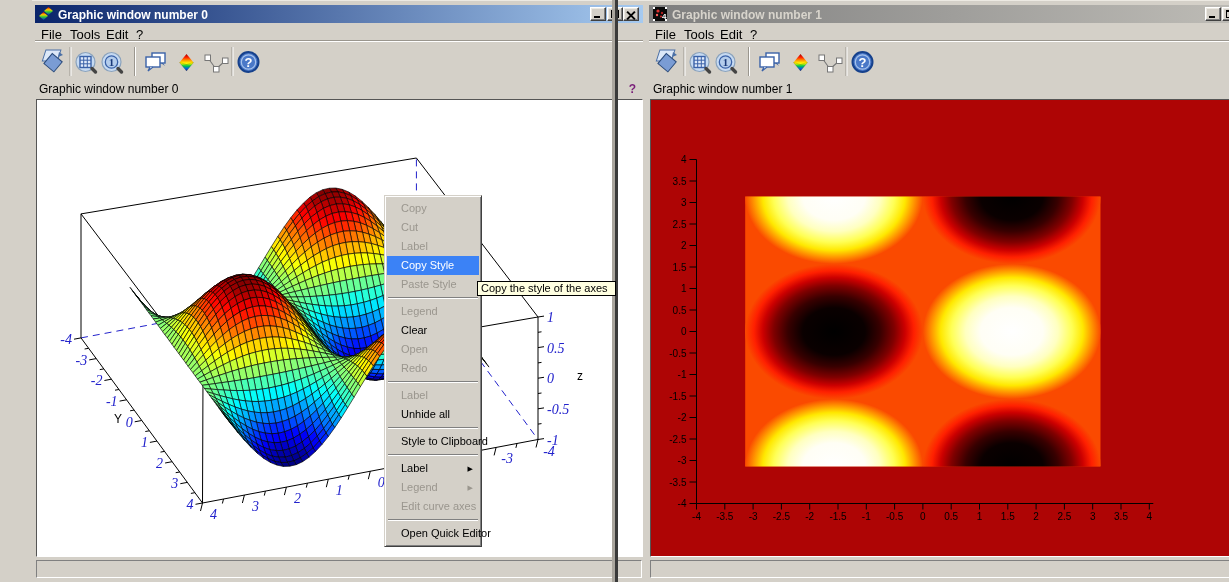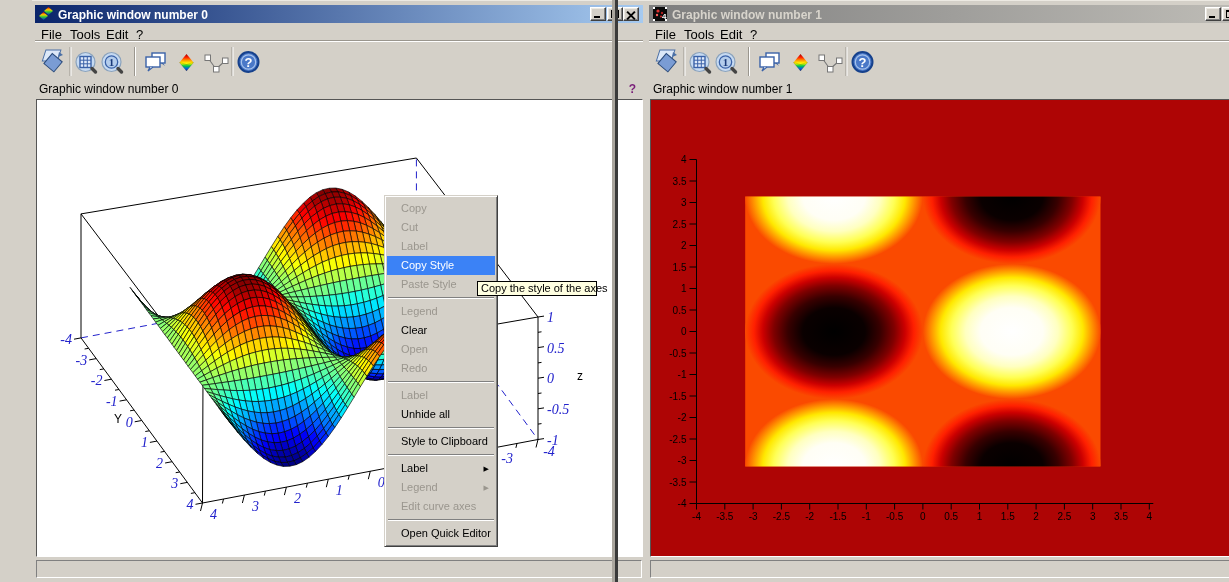--- a/index.html
+++ b/index.html
@@ -18,29 +18,29 @@
  box-shadow:0 1px 0 #fff}
 .mbar span{position:absolute;top:4px;font-size:13px;color:#000}
 .tools{position:absolute;left:3px;top:42px;width:240px;height:37px}
 .ibar{position:absolute;left:7px;top:81px;right:7px;height:14px;font-size:12px;color:#000}
 .qm{position:absolute;right:3px;top:0;color:#7a1f7a;font-weight:bold;font-size:12px}
 .cv{position:absolute;left:4px;top:98px;right:3px;height:458px;
  border:1px solid;border-color:#555 #fff #fff #555}
 .sbar{position:absolute;left:4px;top:559px;right:4px;height:18px;
  border:1px solid;border-color:#808080 #fff #fff #808080}
 svg.plot{position:absolute;left:0;top:0;z-index:5}
-#menu{position:absolute;left:384px;top:195px;width:114px;z-index:20;background:#d4d0c8;
+#menu{position:absolute;left:384px;top:195px;width:98px;z-index:20;background:#d4d0c8;
  border:1px solid;border-color:#d4d0c8 #404040 #404040 #d4d0c8;
  box-shadow:inset 1px 1px 0 #fff,inset -1px -1px 0 #808080;padding:3px 2px}
 .mi{height:19px;line-height:19px;font-size:11px;padding-left:14px;color:#000;white-space:nowrap;position:relative}
 .mi.dis{color:#9a968e}
 .mi.hi{background:#3b82f6;color:#fff}
 .arr{position:absolute;right:6px;top:0;font-size:7px}
 .msep{height:2px;margin:3px 1px;border-top:1px solid #808080;border-bottom:1px solid #fff}
-#tip{position:absolute;left:477px;top:281px;width:120px;height:15px;z-index:30;background:#ffffe1;
+#tip{position:absolute;left:477px;top:281px;width:139px;height:15px;z-index:30;background:#ffffe1;
  border:1px solid #000;font-size:11px;line-height:13px;padding-left:3px;white-space:nowrap}
 </style></head><body>
 <div class="win" style="left:0px;width:614px">
     <div class="tbar" style="background:linear-gradient(to right,#0a246a,#a6caf0)">
       <span class="ticon"><svg width="14" height="14" viewBox="0 0 14 14">
           <defs>
             <linearGradient id="tg" x1="0" y1="0" x2="0" y2="1">
               <stop offset="0" stop-color="#cc0000"></stop>
               <stop offset="0.35" stop-color="#ffcc00"></stop>
               <stop offset="0.6" stop-color="#33cc33"></stop>

